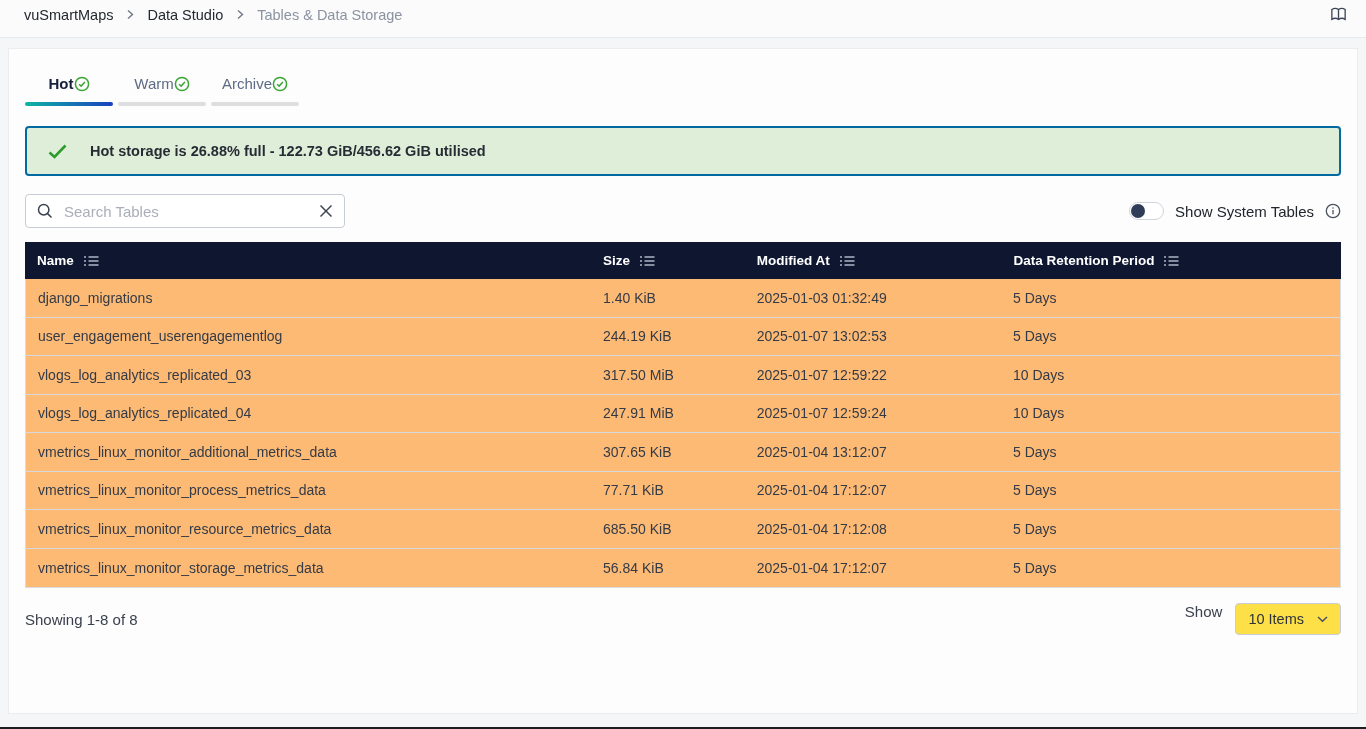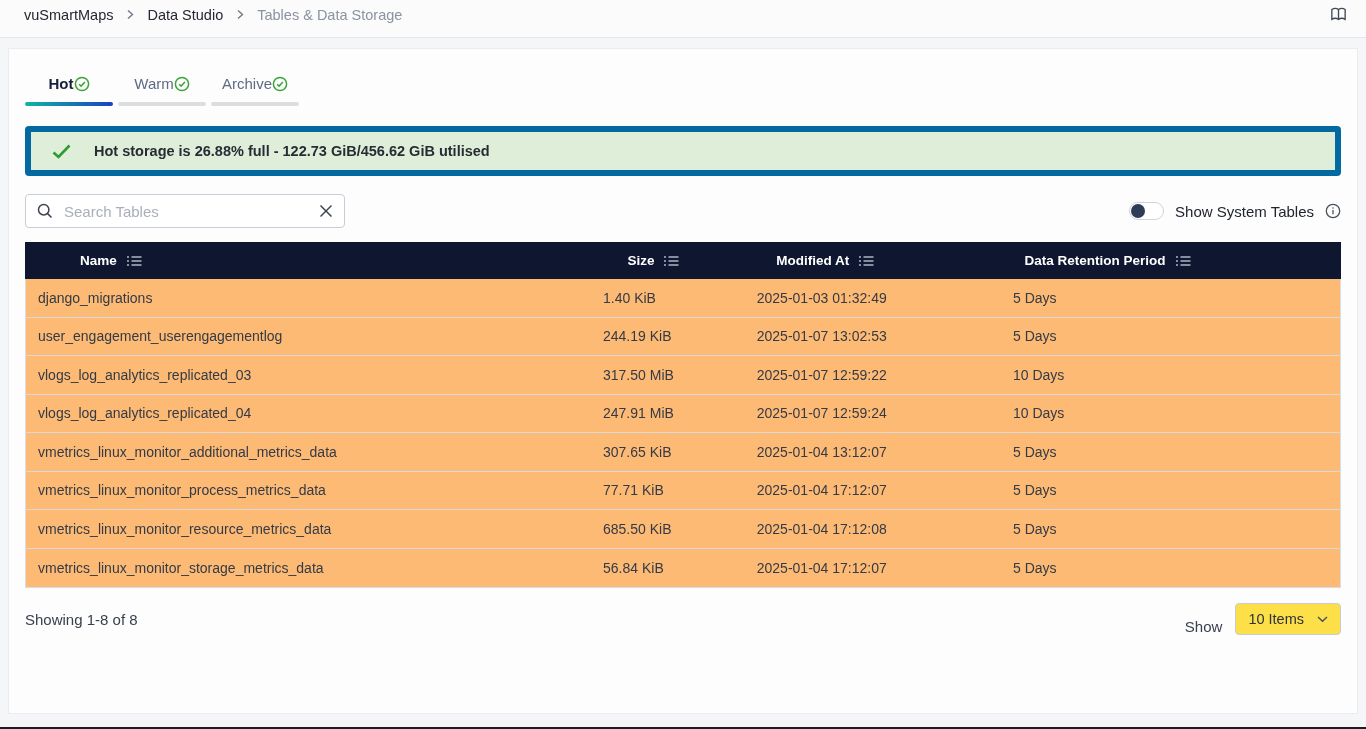--- a/index.html
+++ b/index.html
@@ -39,21 +39,21 @@
     display:flex; align-items:center; justify-content:center; 
     font-size:15px; color:#5d6b85; padding:6px 0 10px;
   }
   .tab.active .tab-label-row { color:#17203b; font-weight:700; }
   .tab-underline { height:4px; border-radius:3px; background:#dddee0; }
   .tab.active .tab-underline { background:linear-gradient(90deg,#10b4a3,#1b41c0); }
 
   
   .alert {
     margin-top:20px; height:50px;
-    background:#dfeed9; border:6px solid #0369a1; border-radius:4px;
+    background:#dfeed9; border:2px solid #0369a1; border-radius:4px;
     display:flex; align-items:center; padding:0 21px; gap:23px;
   }
   .alert-text { font-size:14.5px; font-weight:700; color:#272c34; }
 
   
   .controls-row { margin-top:18px; display:flex; align-items:center; justify-content:space-between; }
   .searchbox {
     width:320px; height:34px; background:#fff;
     border:1px solid #c7ccd6; border-radius:4px;
     display:flex; align-items:center; padding:0 11px; gap:9px;
@@ -71,37 +71,37 @@
     background:#fff; position:relative; cursor:pointer; flex:none;
   }
   .toggle-knob {
     position:absolute; top:1px; left:1px; width:14px; height:14px;
     border-radius:50%; background:#2e3c58;
   }
   .toggle-label { font-size:15px; color:#21252d; }
 
   
   .table-wrap { margin-top:14px; }
-  .thead { display:flex; background:#0e1630; height:37px; align-items:center;padding-left:43px; }
+  .thead { display:flex; background:#0e1630; height:37px; align-items:center; }
   .th {
     display:flex; align-items:center; gap:10px;
     color:#ffffff; font-size:13.5px; font-weight:700;
     padding-left:12px; cursor:pointer;
   }
   .col-name { width:43%; } .col-size { width:11.7%; }
   .col-modified { width:19.5%; } .col-retention { width:25.8%; }
   .tbody { border:1px solid #dadcdf; border-top:none; background:#fdba74; }
   .tr { display:flex; height:38.5px; align-items:center; border-bottom:1px solid #d7d9dc; cursor:pointer; }
   .tr:last-child { border-bottom:none; }
   .td { font-size:14px; color:#343a46; padding-left:12px; white-space:nowrap; overflow:hidden; }
 
   
   .footer-row { display:flex; justify-content:space-between; align-items:center; margin-top:15px; }
   .showing { font-size:15px; color:#3a414e; }
-  .show-group { display:flex; align-items:flex-end; gap:13px; }
+  .show-group { display:flex; align-items:flex-start; gap:13px; }
   .show-label { font-size:15px; color:#3a414e; }
   .page-size-select {
     border:1px solid #c7ccd6; border-radius:4px; background:#fde047;
     height:32px; display:flex; align-items:center; gap:13px;
     padding:0 12px; font-size:14.5px; color:#2c313c; cursor:pointer;
   }
 
   .bottom-line { position:absolute; left:0; right:0; bottom:0; height:2px; background:#1b1d20; }
 
   svg { display:block; }

